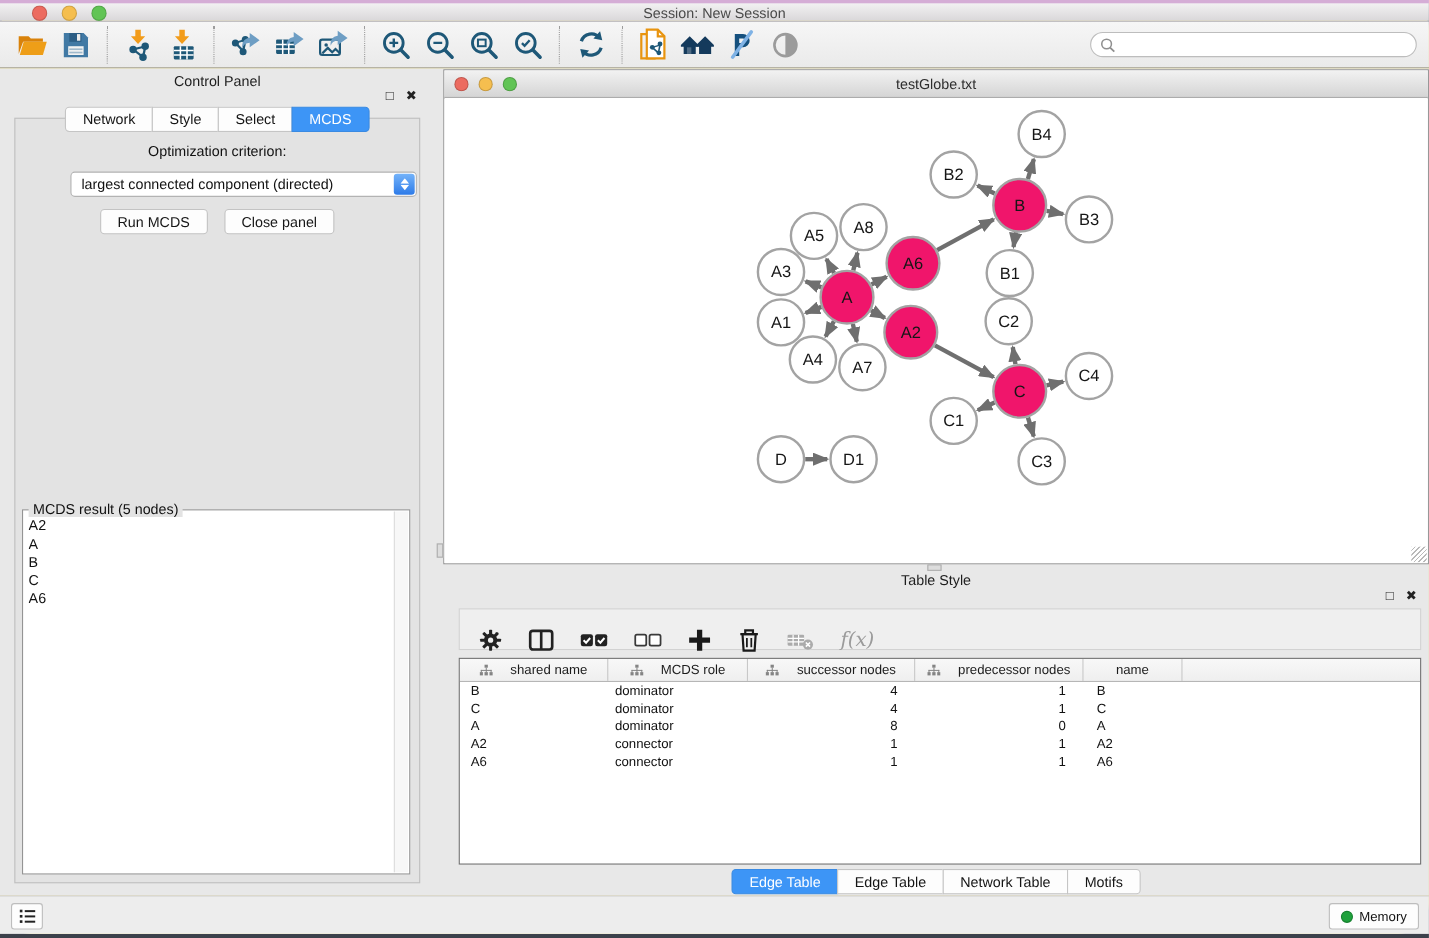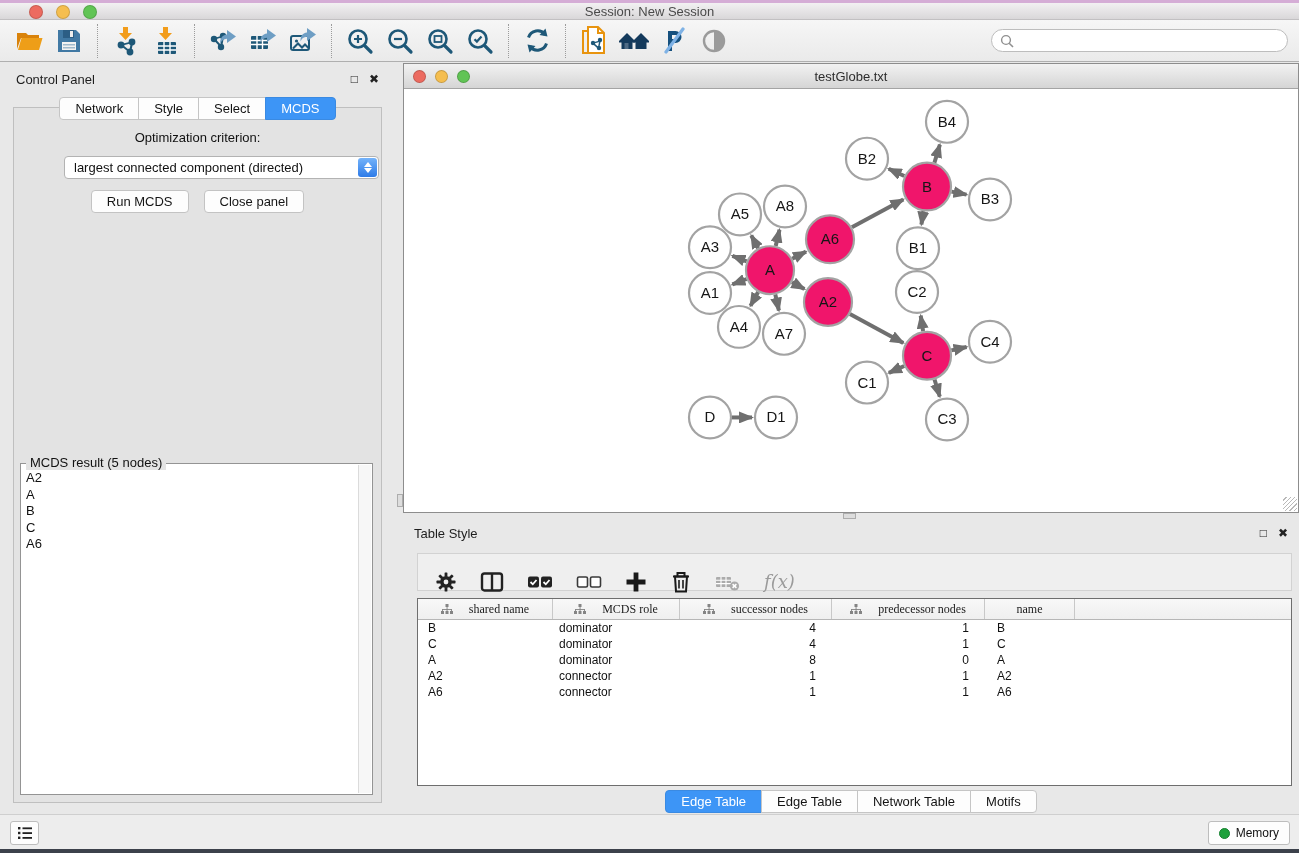--- a/index.html
+++ b/index.html
@@ -29,21 +29,21 @@
     display:flex; align-items:center; justify-content:center; }
   .tsep { width:0; height:34px; border-left:1px dotted #9C9C9C; margin:0 8px; }
   .toolbar-spacer { flex:1; }
   .searchbox { width:297px; height:23px; border:1px solid #BDBDBD; border-radius:12px;
     background:#fff; display:flex; align-items:center; gap:5px; padding:0 8px; margin-right:2px; }
   .searchbox input { border:none; outline:none; flex:1; font-size:12px; background:transparent; font-family:inherit; }
 
   .main { position:absolute; top:62px; left:0; right:0; bottom:35px; background:#E8E8E8; }
 
   
-  .panel-header { height:26px; display:flex; align-items:center; padding:0 11px; font-size:13px; color:#1E1E1E; }
+  .panel-header { height:26px; display:flex; align-items:center; padding:0 11px; font-size:13px; color:#1E1E1E;flex-direction:column; }
   .panel-controls { margin-left:auto; display:flex; gap:11px; align-items:center; }
   .pc-glyph { font-size:12px; color:#222; line-height:1; cursor:default; }
 
   .tab { font-size:13px; padding:3px 15px; background:#FDFDFD; border:1px solid #C5C5C5;
     margin-left:-1px; color:#141414; cursor:default; white-space:nowrap;text-align:right; }
   .tab:first-child { border-radius:4px 0 0 4px; margin-left:0; }
   .tab:last-child { border-radius:0 4px 4px 0; }
   .tab.active { background:#3D95F6; border-color:#3A8AE2; color:#fff; }
 
   .mac-btn { background:#FDFDFD; border:1px solid #C3C3C3; border-radius:4px;
@@ -95,21 +95,21 @@
   .tp-toolbar { position:absolute; left:14px; right:7px; top:33px; height:38px;
     background:#EFEFEF; border:1px solid #D2D2D2; display:flex; align-items:center;
     gap:23px; padding:0 17px; }
   .tp-btn { background:none; border:none; padding:0; display:flex; align-items:center; justify-content:center;margin-top:19px; }
   .fx { font-size:18px; font-style:italic; color:#9B9B9B; font-family:"DejaVu Serif", serif; }
   .tp-table { position:absolute; left:14px; right:7px; top:78px; height:188px;
     border:1px solid #6E6E6E; background:#fff; overflow:hidden; }
   .tp-header { display:flex; height:21px; background:linear-gradient(#F8F8F8,#EFEFEF);
     border-bottom:1px solid #B6B6B6; }
   .th { display:flex; align-items:center; justify-content:center; gap:16px;
-    border-right:1px solid #C8C8C8; font-size:12px; color:#1c1c1c;font-family:Liberation Serif, serif; }
+    border-right:1px solid #C8C8C8; font-size:12px; color:#1c1c1c; }
   .th.filler { flex:1; border-right:none; }
   .tr { display:flex; height:16px; align-items:center; font-size:12px; color:#111; }
   .td { overflow:hidden; white-space:nowrap; }
   .tp-tabs { position:absolute; left:0; right:0; top:270px; display:flex; justify-content:center; }
 
   
   .statusbar { position:absolute; left:0; right:0; bottom:0; height:35px;
     background:#EDEDED; border-top:1px solid #CFCFCF; }
   .status-left-btn { position:absolute; left:10px; top:6px; width:29px; height:24px;
     background:#FDFDFD; border:1px solid #BDBDBD; border-radius:3px;

